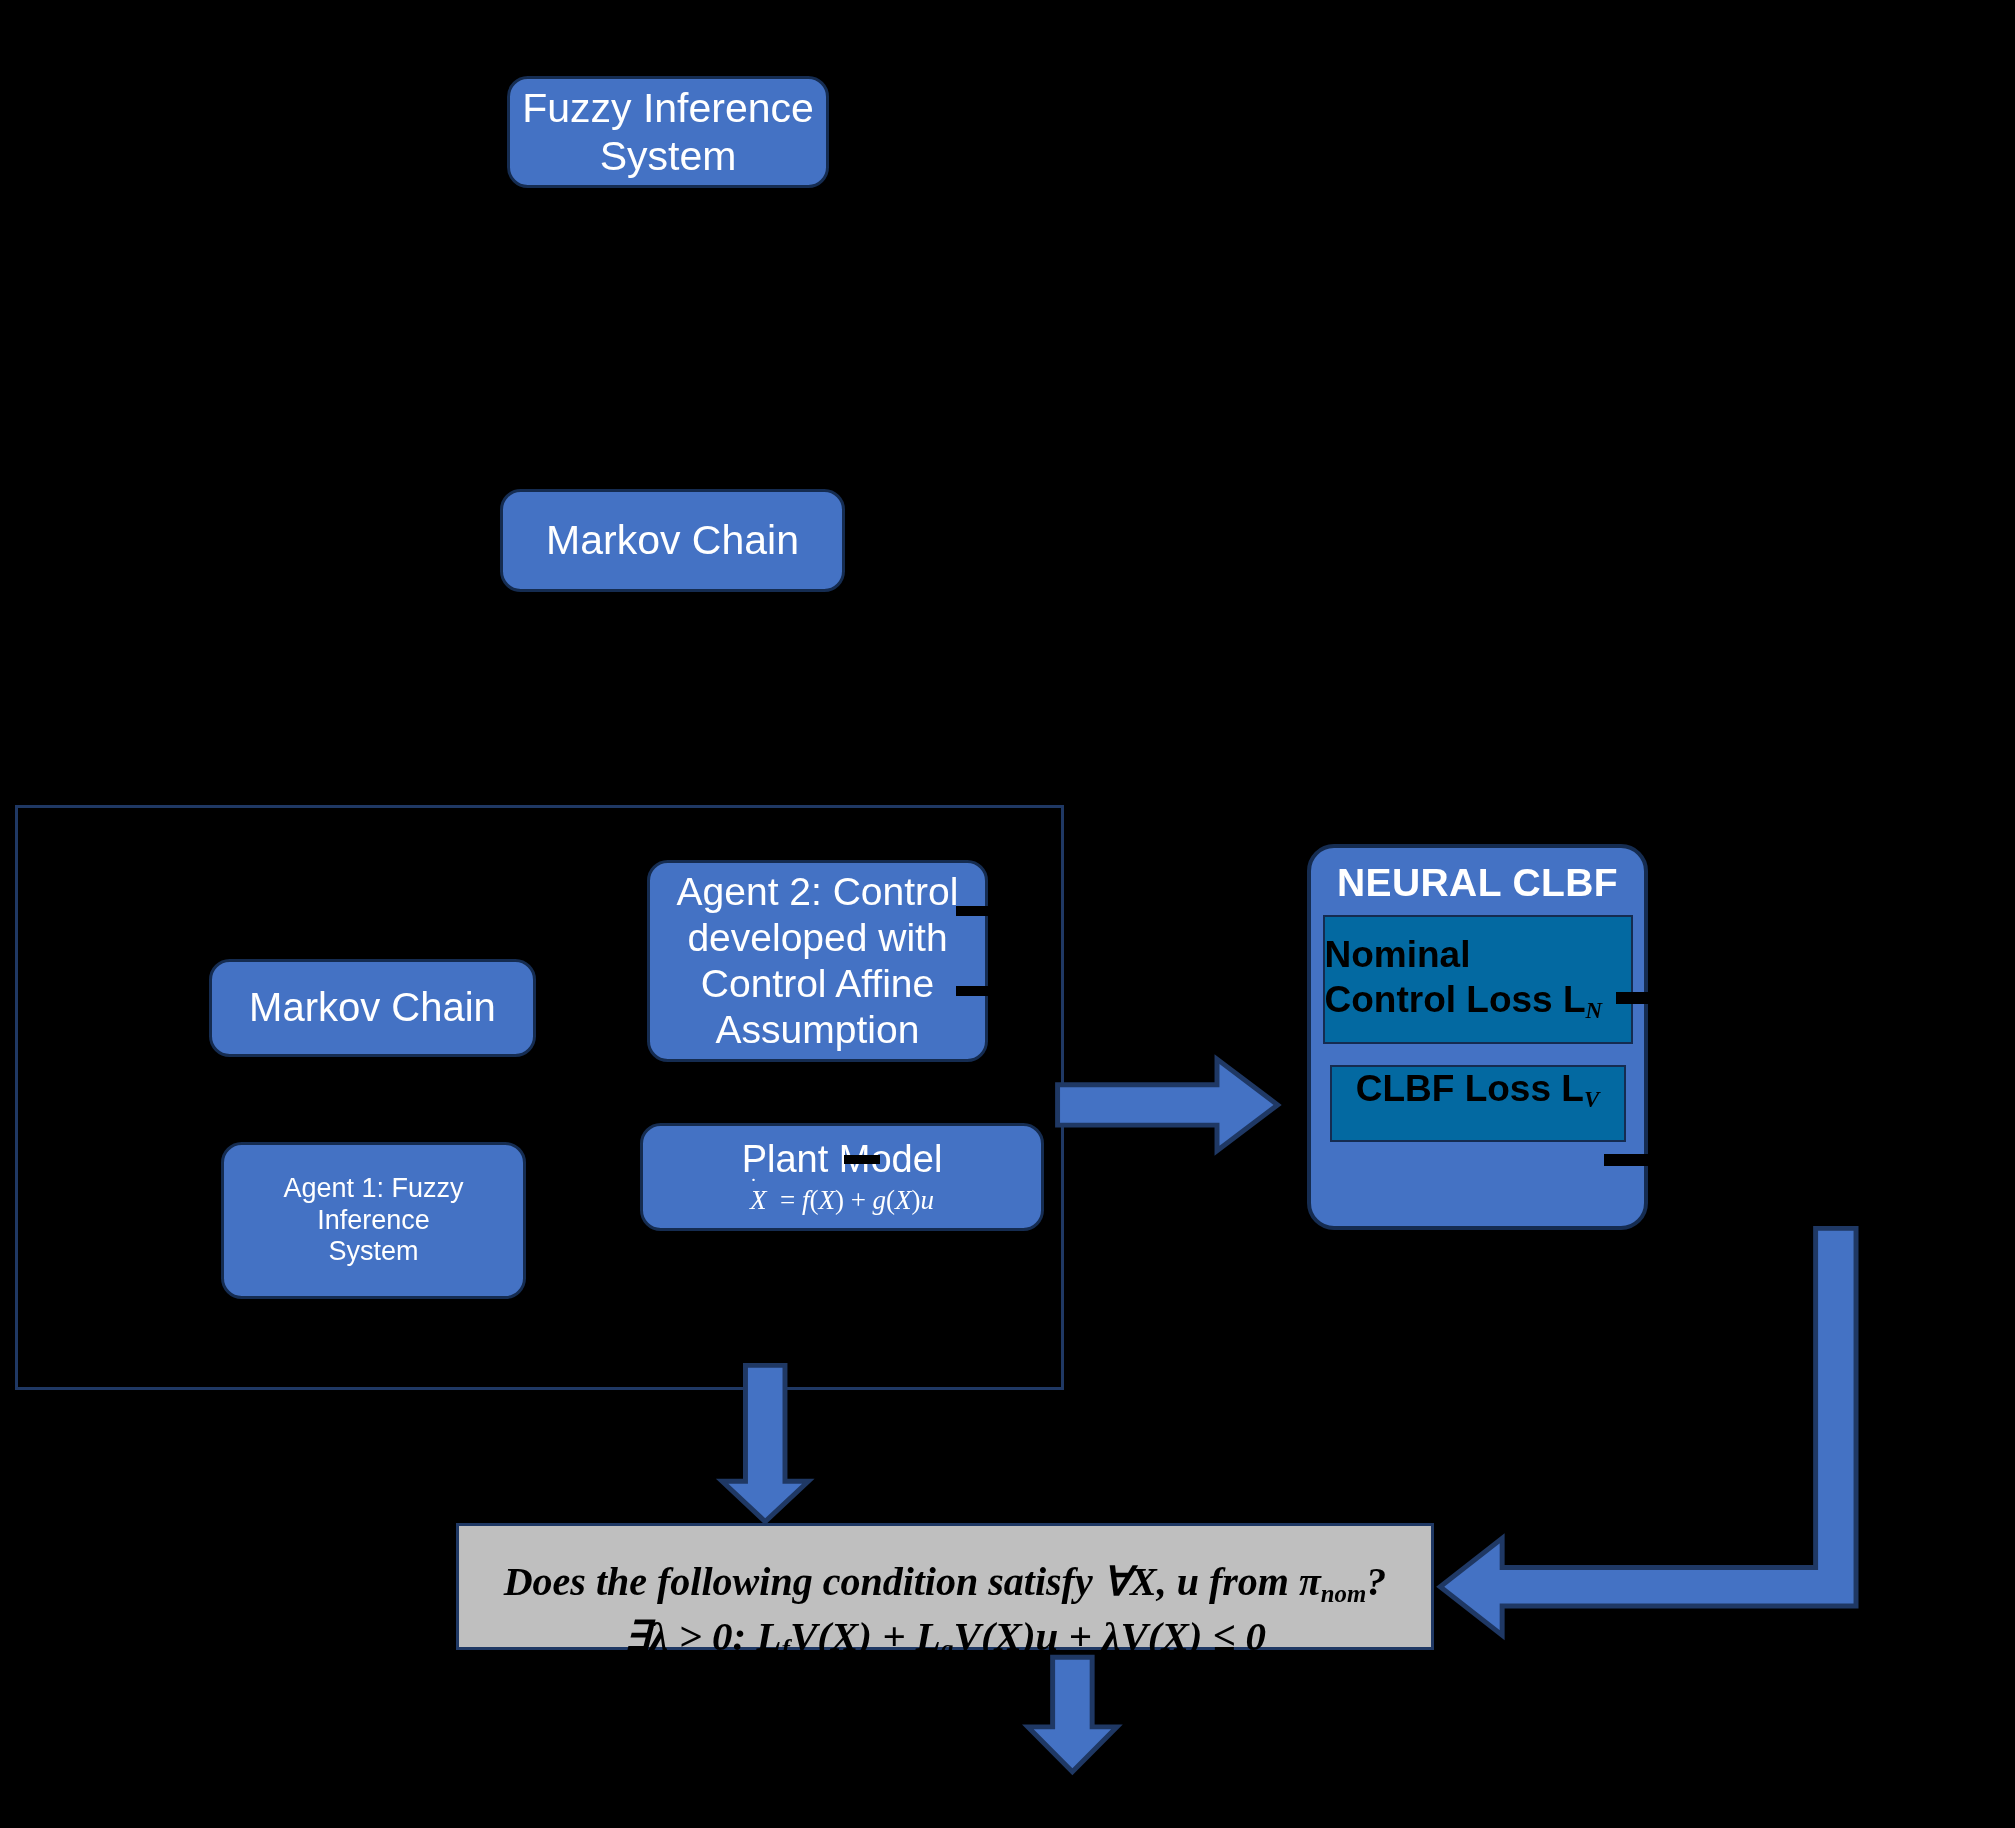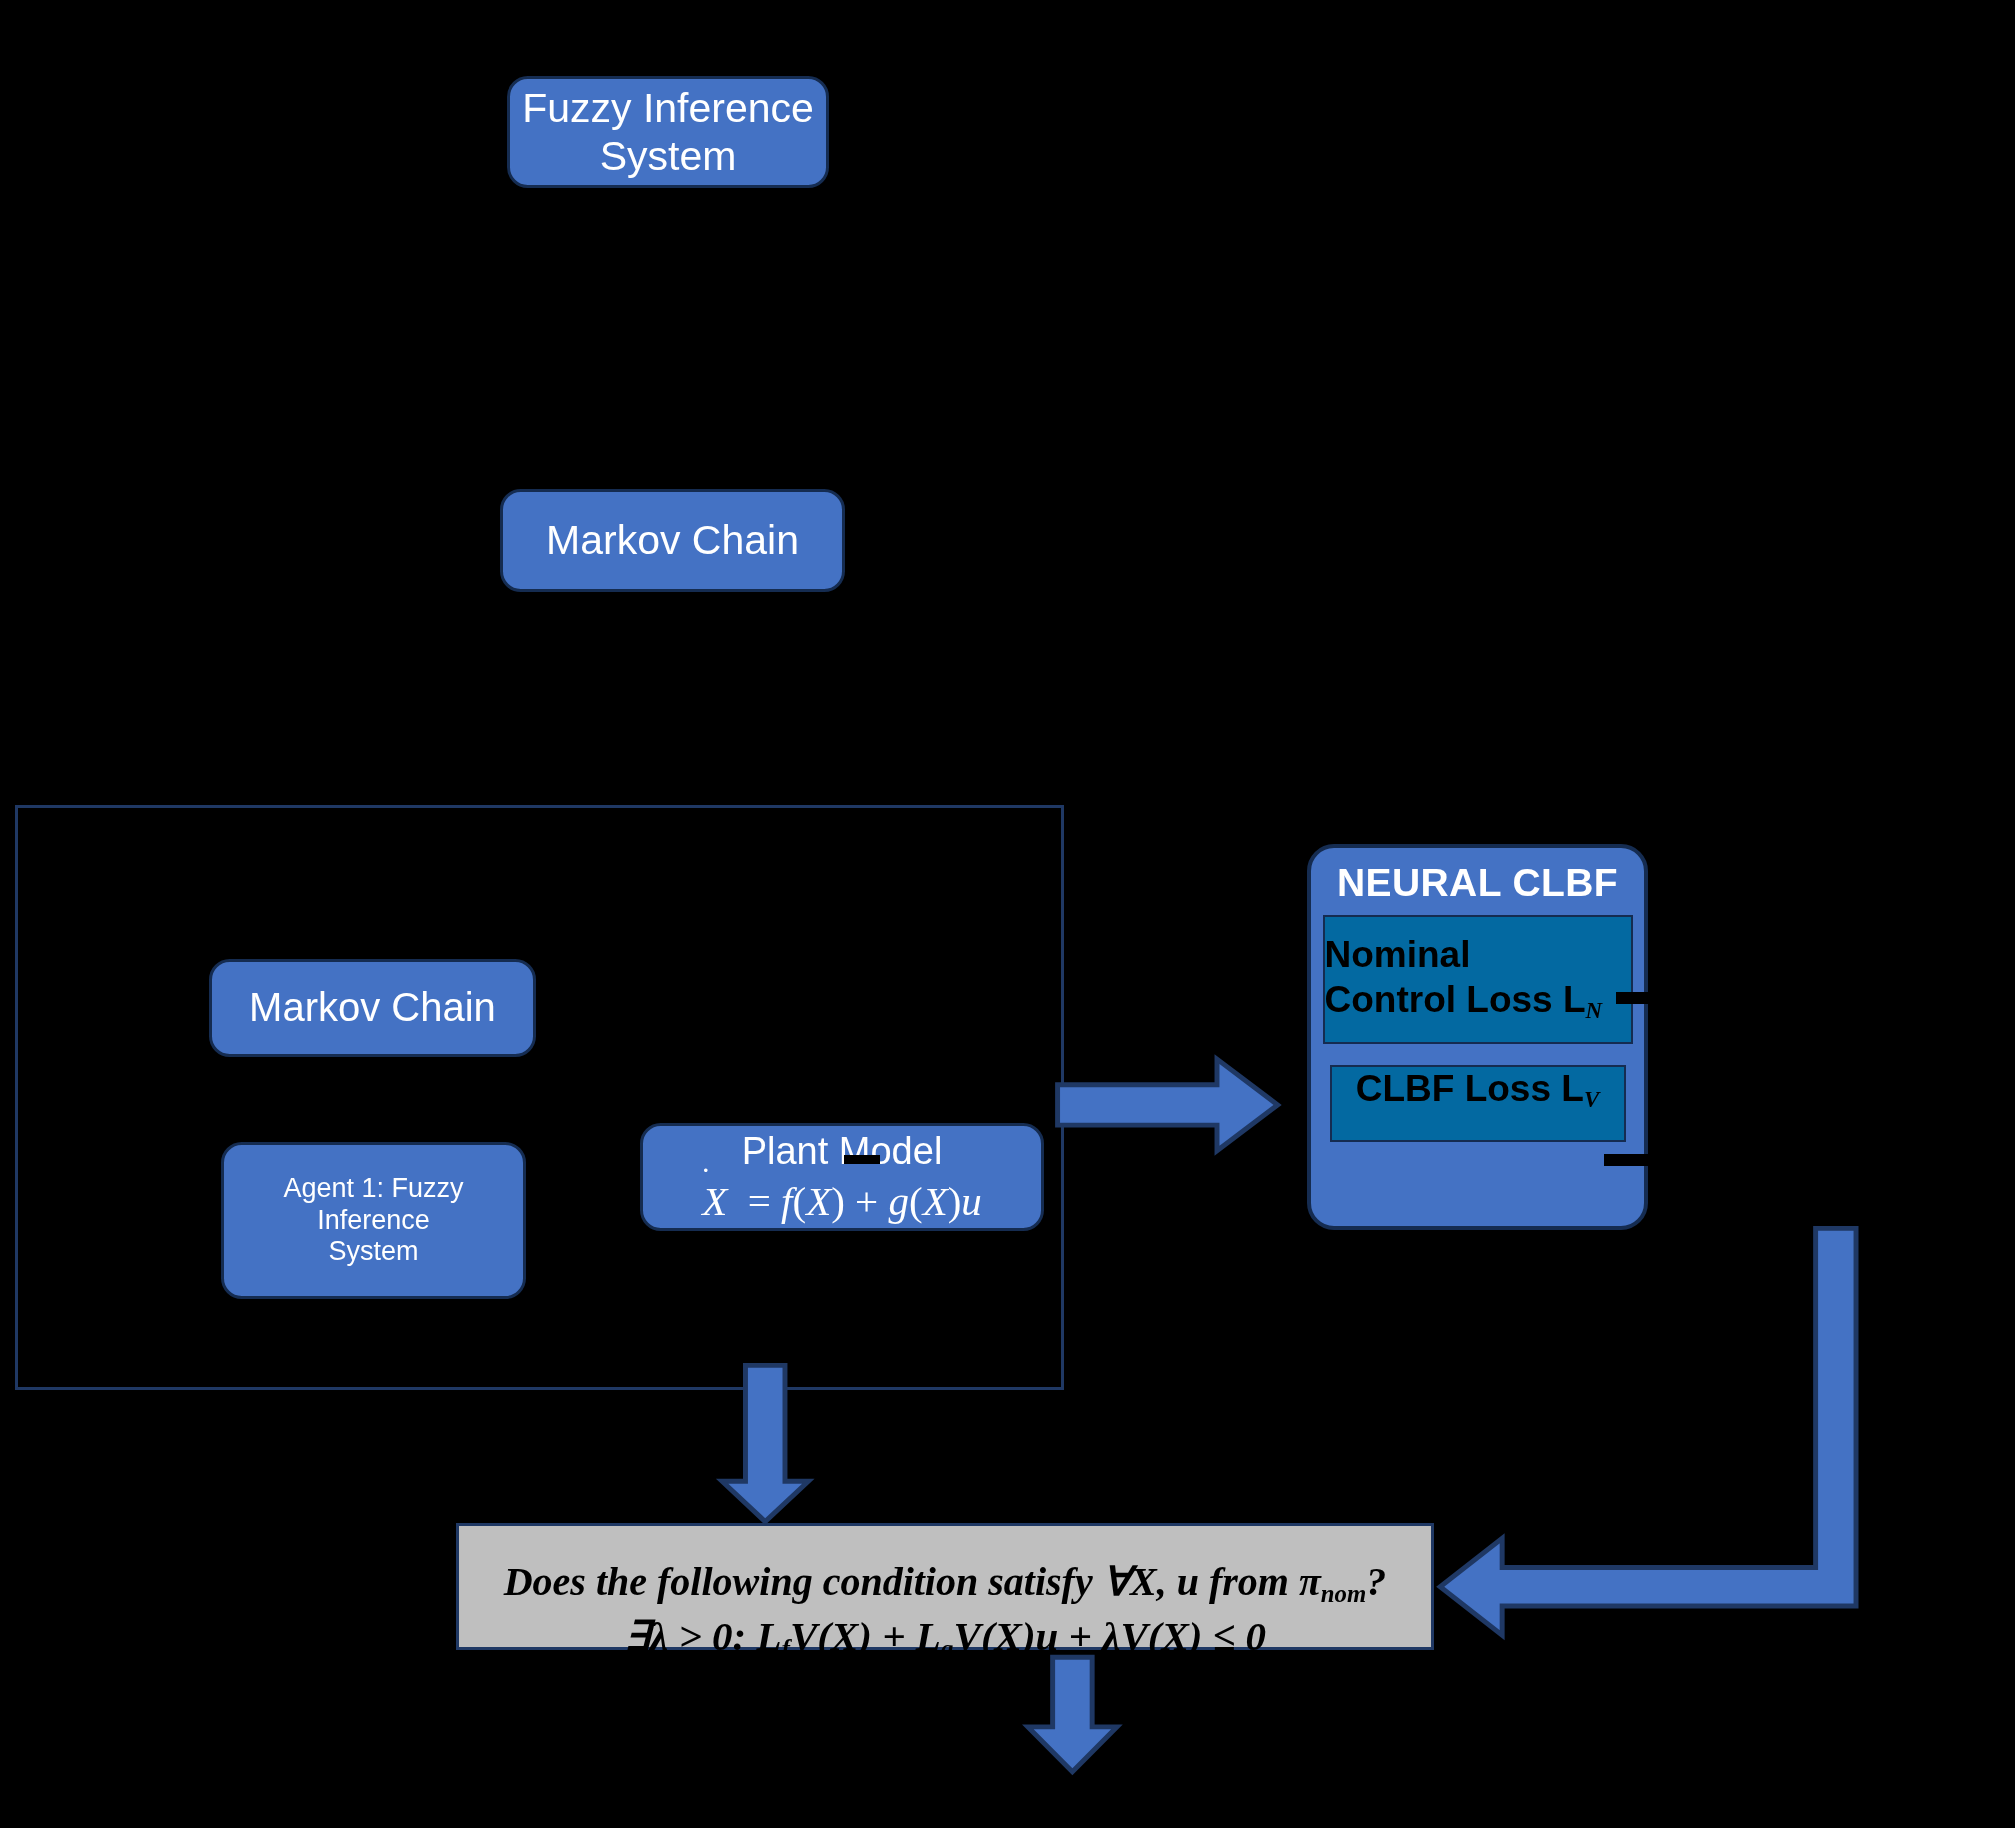--- a/index.html
+++ b/index.html
@@ -114,30 +114,36 @@
   <div class="node" style="left:500px; top:489px; width:345px; height:103px; font-size:41px;">
     <span>Markov Chain</span>
   </div>
 
   <div class="container-box" style="left:15px; top:805px; width:1049px; height:585px;"></div>
 
   <div class="node" style="left:209px; top:959px; width:327px; height:98px; font-size:40px;">
     <span>Markov Chain</span>
   </div>
 
+  <div class="node" style="left:647px; top:860px; width:341px; height:202px; font-size:39px; padding:3.6px 8px;">
+    <span>Agent 2: Control</span>
+    <span>developed with</span>
+    <span>Control Affine</span>
+    <span>Assumption</span>
+  </div>
 
   <div class="node" style="left:221px; top:1142px; width:305px; height:157px; font-size:27px; padding:3.6px 8px;">
     <span>Agent 1: Fuzzy</span>
     <span>Inference</span>
     <span>System</span>
   </div>
 
   <div class="node" style="left:616px; top:1123px; width:404px; height:108px; font-size:38px; padding:1.8px 6.3px;margin-left:24px;">
     <span>Plant Model</span>
-    <span style="font-family:'Liberation Serif',serif; font-size:41px; margin-top:2.7px;">
+    <span style="font-family:'Liberation Serif',serif; font-size:27px; margin-top:2.7px;">
       <span class="mi" style="position:relative;">X<span style="position:absolute; left:3.6px; top:-0.50em; font-size:0.8em; font-style:normal;">̇</span></span>
       <span class="upr">&nbsp;=&nbsp;</span><span class="mi">f</span><span class="upr">(</span><span class="mi">X</span><span class="upr">)&nbsp;+&nbsp;</span><span class="mi">g</span><span class="upr">(</span><span class="mi">X</span><span class="upr">)</span><span class="mi">u</span>
     </span>
   </div>
 
   <div class="stub" style="left:956px; top:906px; width:49px; height:10px;"></div>
   <div class="stub" style="left:956px; top:986px; width:49px; height:10px;"></div>
   <div class="stub" style="left:844px; top:1155px; width:36px; height:9px;"></div>
 
   <div class="clbf-panel" style="left:1307px; top:844px; width:341px; height:386px; padding:8px 9px 12.6px 9px;">

